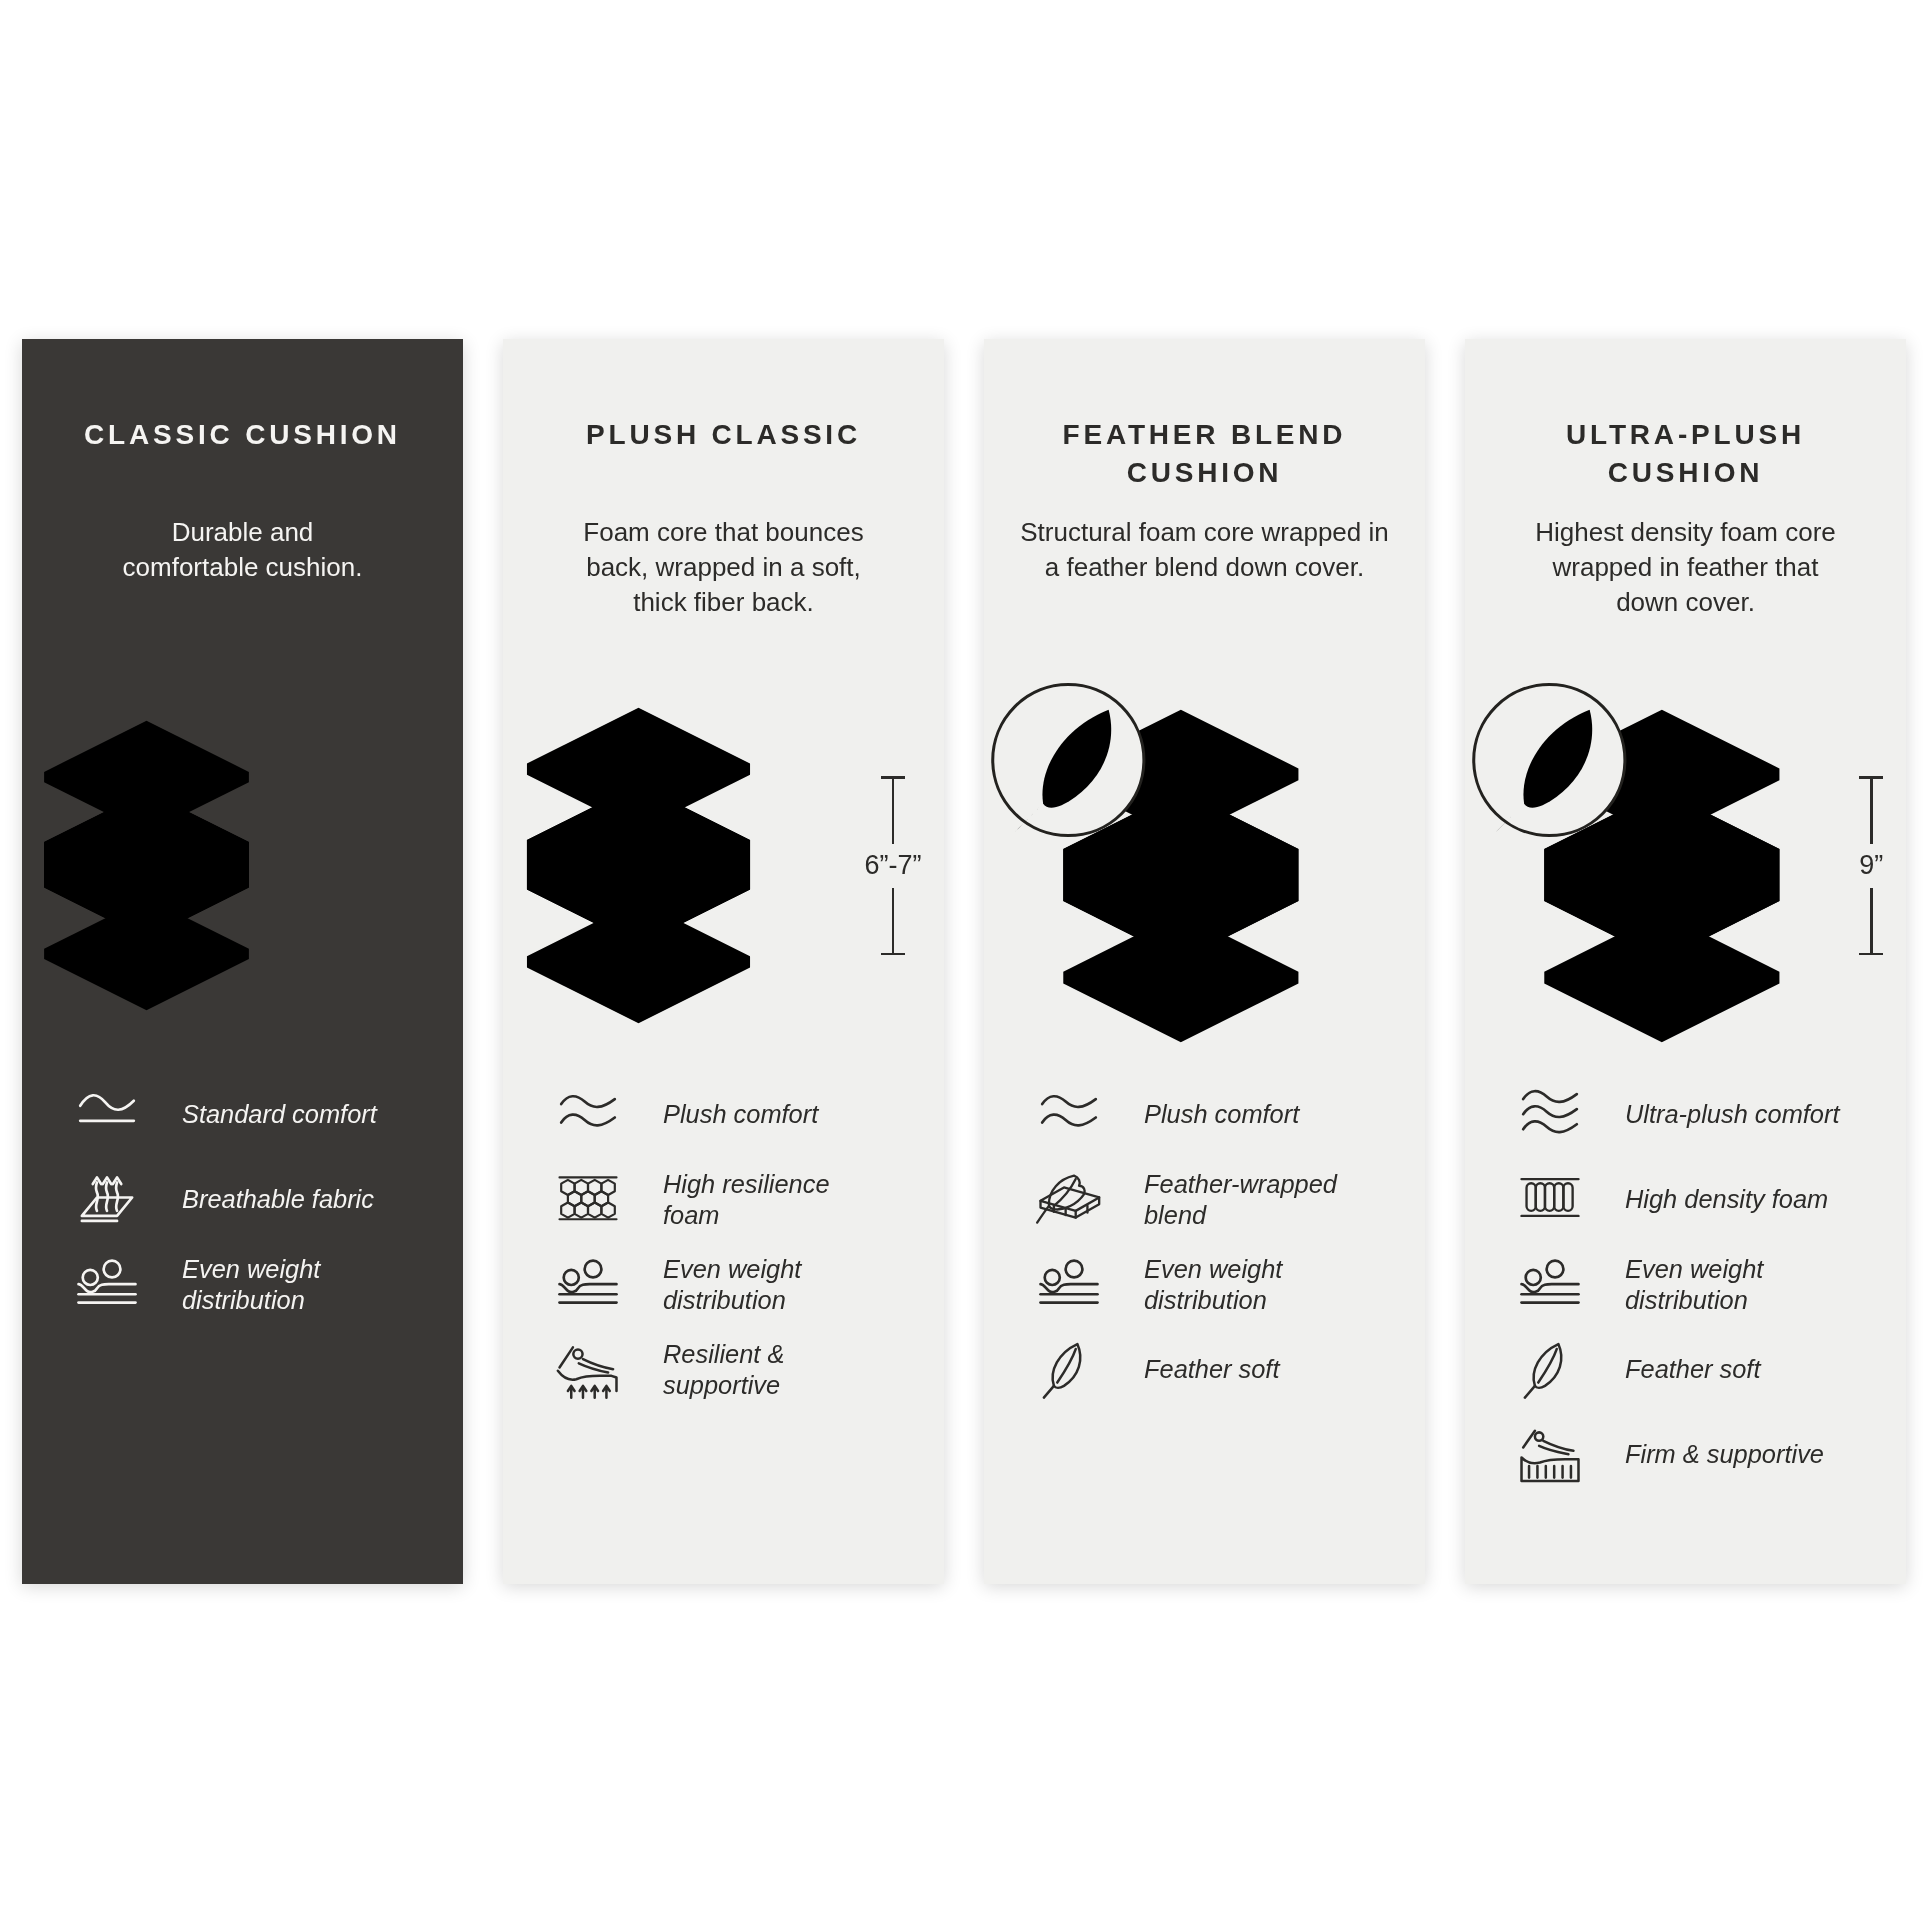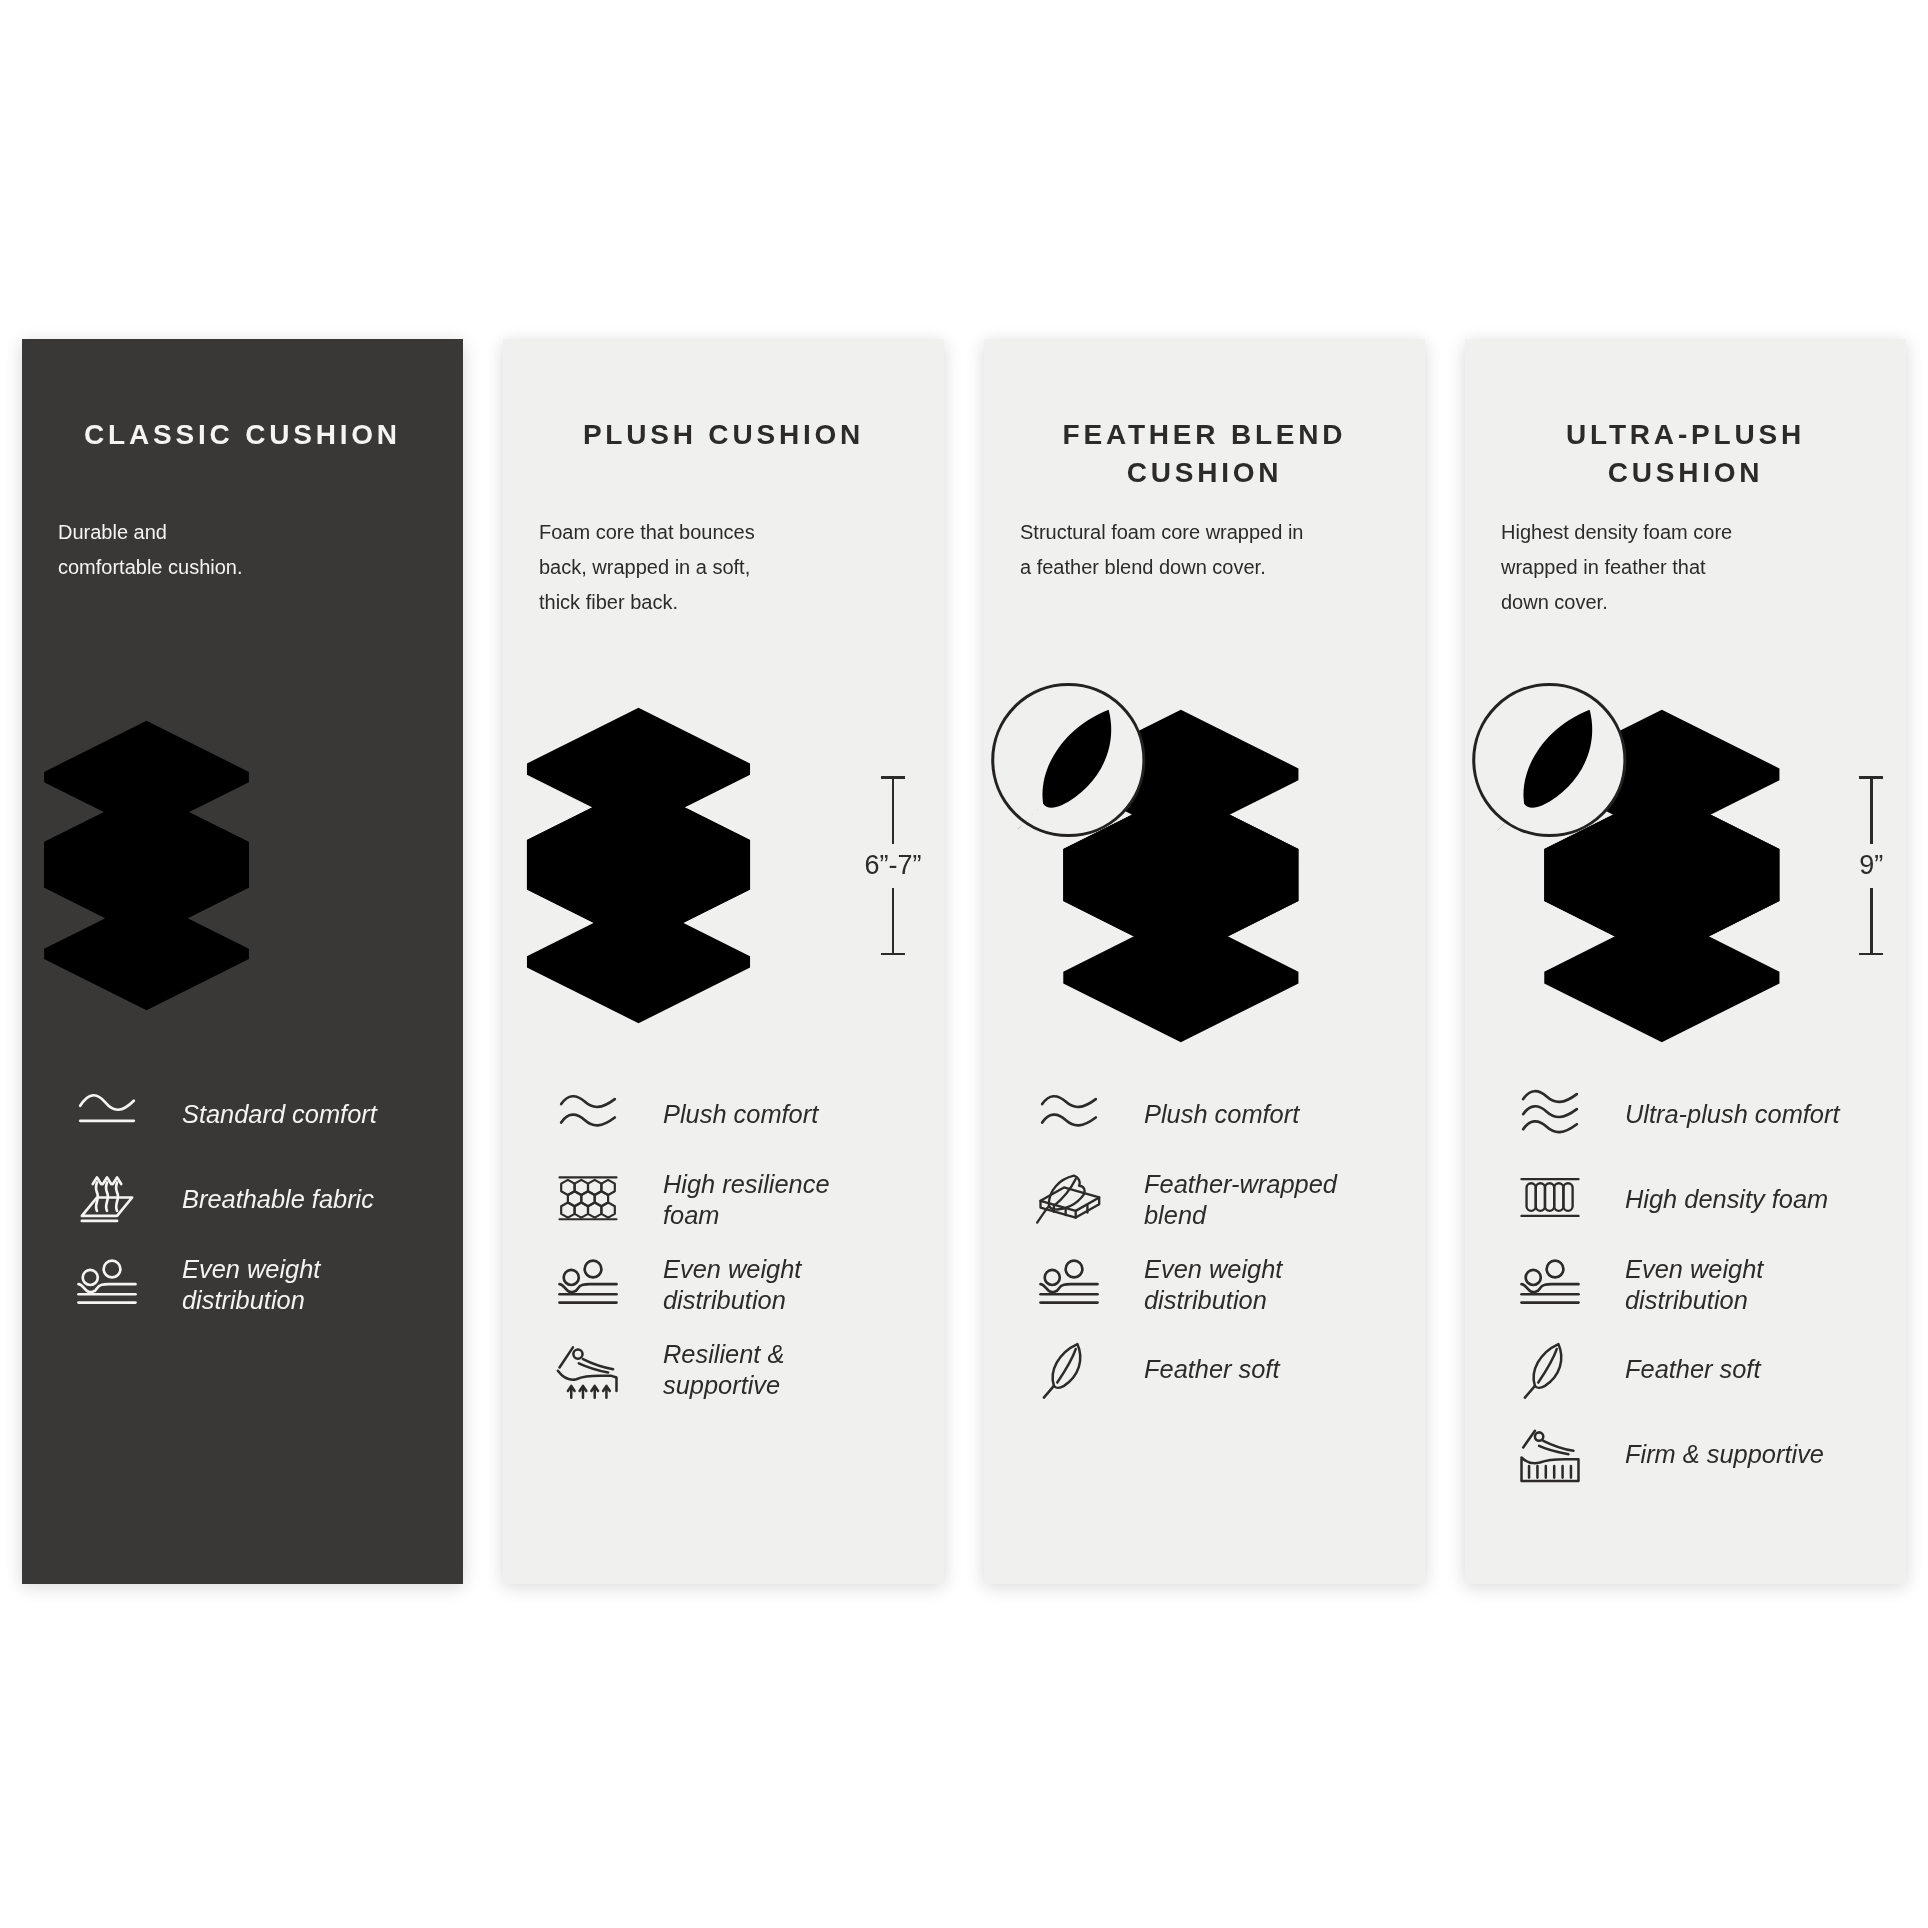--- a/index.html
+++ b/index.html
@@ -5,21 +5,21 @@
   html,body{margin:0;padding:0;width:1928px;height:1928px;background:#ffffff;overflow:hidden;
     font-family:"Liberation Sans","DejaVu Sans",sans-serif;}
   .board{width:1928px;height:1928px;display:flex;justify-content:center;align-items:flex-start;
     padding-top:339px;box-sizing:border-box;gap:40px;}
   .panel{width:441px;height:1245px;box-sizing:border-box;display:flex;flex-direction:column;
     box-shadow:0 2.8px 17px rgba(0,0,0,0.16);}
   .panel.dark{background:var(--dark-bg);color:var(--text-light);}
   .panel.light{background:var(--light-bg);color:var(--text-dark);}
   .title{margin:77px 28px 0 28px;min-height:90px;text-align:center;font-size:28px;font-weight:bold;
     letter-spacing:3.8px;line-height:38px;white-space:pre-line;}
-  .desc{margin:9.4px 36px 0 36px;min-height:143px;font-size:20px;line-height:35px;
+  .desc{margin:9.4px 36px 0 36px;min-height:143px;text-align:center;font-size:26px;line-height:35px;
     white-space:pre-line;}
   .diagram-zone{height:414px;position:relative;display:flex;align-items:center;justify-content:flex-start;}
   .features{display:flex;flex-direction:column;font-style:italic;}
   .feature-row{display:flex;align-items:center;height:85px;padding-left:40px;}
   .ficon{width:90px;display:flex;justify-content:center;align-items:center;flex:0 0 90px;}
   .ficon svg{stroke:currentColor;fill:none;stroke-width:3.2;stroke-linecap:round;stroke-linejoin:round;}
   .feature-label{margin-left:30px;font-size:25.4px;line-height:31px;white-space:pre-line;}
   .cushion .badge-circle{fill:var(--light-bg);stroke:#23221f;stroke-width:3.6;}
   
   .measure{position:absolute;right:22.6px;top:118px;height:179px;display:flex;flex-direction:column;
@@ -118,21 +118,21 @@
               <line x1="8" y1="58" x2="76" y2="58"></line>
           </svg>
         </span>
         <span class="feature-label">Even weight
 distribution</span>
       </div>
     </div>
   </section>
 
   <section class="panel light">
-    <h2 class="title">PLUSH CUSHION</h2>
+    <h2 class="title">PLUSH CLASSIC</h2>
     <p class="desc">Foam core that bounces
 back, wrapped in a soft,
 thick fiber back.</p>
     <div class="diagram-zone">
       <svg class="cushion" width="271" height="341" viewBox="0 0 340 428">
         <use href="#cushion-stack"></use>
       </svg>
       <div class="measure">
         <div class="m-cap"></div>
         <div class="m-seg"></div>

